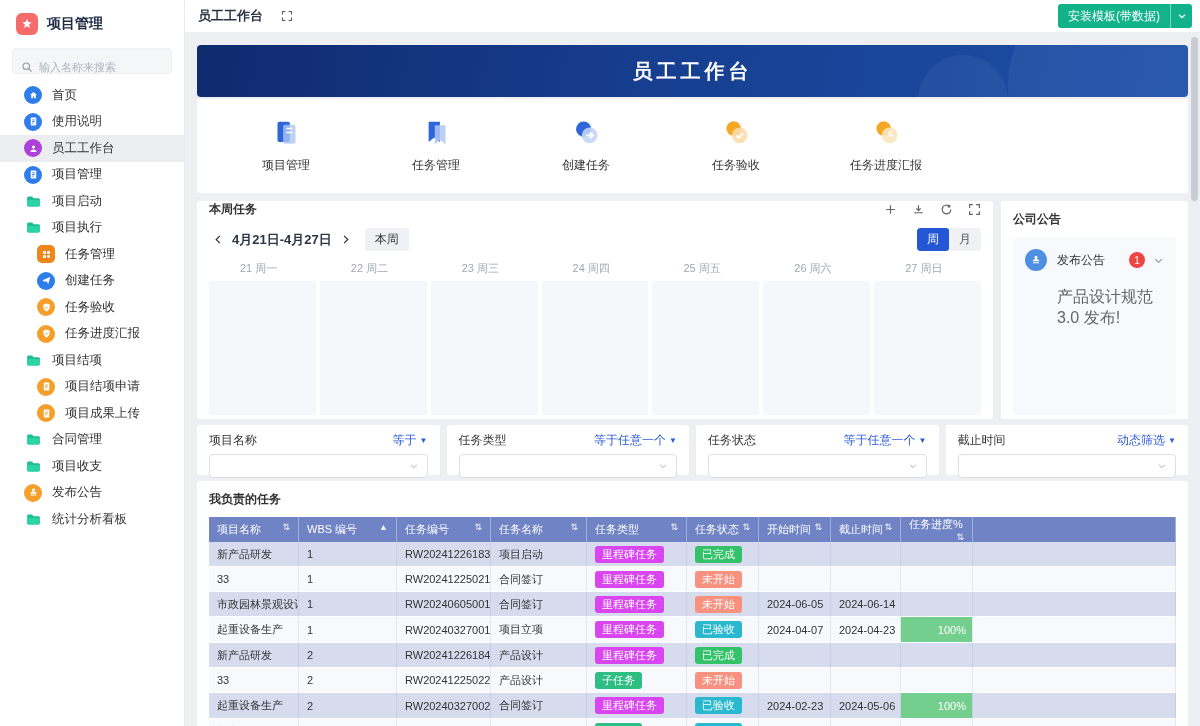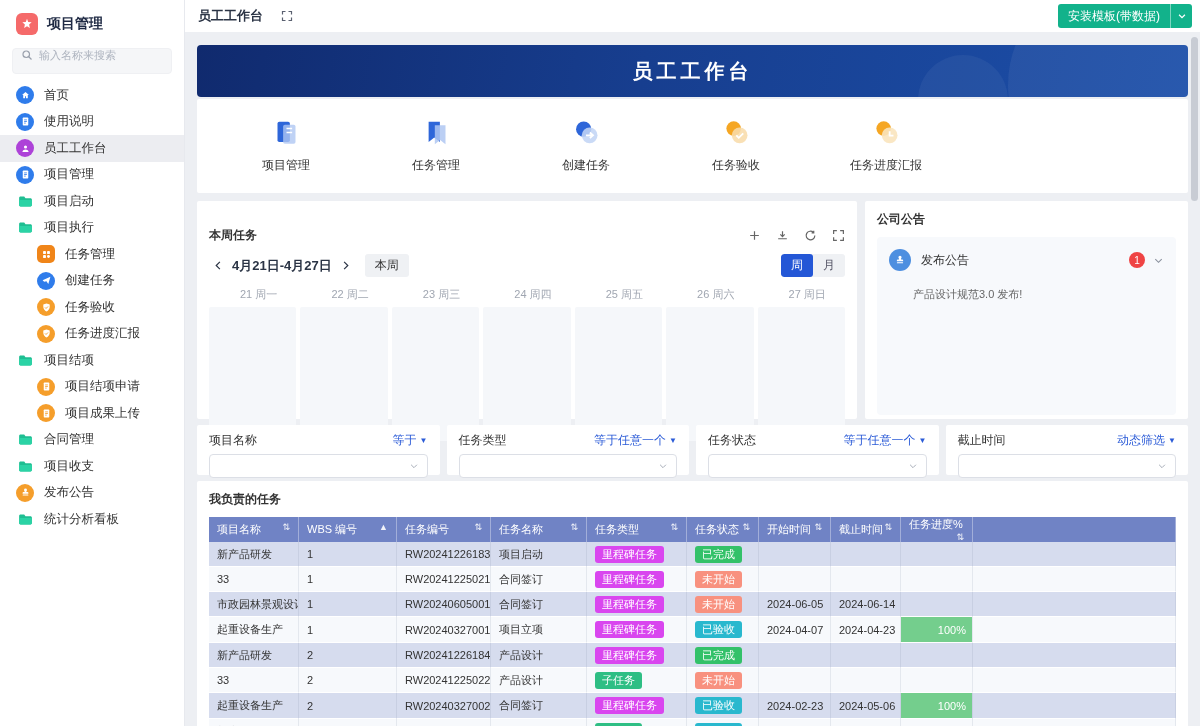--- a/index.html
+++ b/index.html
@@ -4,25 +4,25 @@
 <style>
   * { margin:0; padding:0; box-sizing:border-box; }
   html,body { width:1200px; height:726px; overflow:hidden; }
   body { position:relative; background:#EDEFF3; font-family:"Liberation Sans","DejaVu Sans",sans-serif; color:#333; font-size:12px; }
 
   
   .sidebar { position:absolute; left:0; top:0; bottom:0; width:185px; background:#fff; border-right:1px solid #E7E9EE; z-index:5; }
   .logo-row { display:flex; align-items:center; gap:9px; padding:13px 16px 11px; }
   .logo-ico { width:22px; height:22px; border-radius:6px; background:#F56A6A; display:flex; align-items:center; justify-content:center; flex:0 0 22px; }
   .logo-text { font-size:14px; font-weight:bold; color:#1F2A44; }
-  .search-wrap { margin:2px 12px 8px; height:26px; background:#F5F6F8; border:1px solid #EFF0F3; border-radius:4px; display:flex; align-items:flex-start; padding:0 8px; gap:6px; }
+  .search-wrap { margin:2px 12px 8px; height:26px; background:#F5F6F8; border:1px solid #EFF0F3; border-radius:4px; display:flex; align-items:flex-end; padding:0 8px; gap:6px; }
   .search-wrap input { border:none; outline:none; background:transparent; font-size:11px; color:#333; width:100%; font-family:inherit; }
   .search-wrap input::placeholder { color:#AEB4BF; }
   .menu { margin-top:4px; }
-  .s-item { display:flex; align-items:center; gap:10px; height:26.5px; padding-left:16px; cursor:pointer; }
+  .s-item { display:flex; align-items:center; gap:10px; height:26.5px; padding-left:24px; cursor:pointer; }
   .s-item.indent { padding-left:37px; }
   .s-item.active { background:#ECEDF1; }
   .s-icon { width:18px; height:18px; border-radius:50%; display:flex; align-items:center; justify-content:center; flex:0 0 18px; }
   .s-icon.sq { border-radius:5px; }
   .s-icon.bare { background:transparent !important; }
   .s-label { font-size:12.5px; color:#333; white-space:nowrap; }
 
   
   .topbar { position:absolute; left:185px; right:0; top:0; height:32px; background:#fff; display:flex; align-items:center; padding:0 8px 0 13px; z-index:4; }
   .tab-label { font-size:13px; font-weight:bold; color:#2B3445; }
@@ -39,21 +39,21 @@
   .banner:after { content:""; position:absolute; right:180px; top:10px; width:90px; height:90px; border-radius:50%; background:rgba(255,255,255,.05); }
   .banner-title { color:#fff; font-size:20px; font-weight:bold; letter-spacing:4px; }
 
   .quick-panel { background:#fff; border-radius:2px; height:94px; display:flex; align-items:center; padding-left:14px; margin-bottom:8px; }
   .qa { width:150px; display:flex; flex-direction:column; align-items:center; gap:10px; cursor:pointer; }
   .qa-icon { height:28px; display:flex; align-items:center; justify-content:center; }
   .qa-label { font-size:12px; color:#333; }
 
   .mid-row { display:flex; gap:8px; margin-bottom:6px; }
   .panel { background:#fff; border-radius:2px; }
-  .week-panel { width:660px; height:218px; padding:26px 12px; }
+  .week-panel { width:796px; height:218px; padding:0 12px; }
   .panel-head { display:flex; align-items:center; }
   .panel-title { font-size:12px; font-weight:bold; color:#333; }
   .wp-tools { margin-left:auto; display:flex; gap:15px; align-items:center; }
   .wp-tools span { display:flex; cursor:pointer; }
   .cal-nav { display:flex; align-items:center; margin-top:10px; }
   .nav-arrow { display:flex; cursor:pointer; padding:0 4px; }
   .cal-range { font-size:13px; font-weight:bold; color:#2B3445; margin:0 4px; }
   .pill { background:#EFF1F4; border-radius:3px; font-size:12px; color:#333; padding:3px 10px; margin-left:10px; cursor:pointer; }
   .wm-toggle { margin-left:auto; background:#EFF1F4; border-radius:3px; display:flex; font-size:12px; overflow:hidden; }
   .wm-toggle .seg { padding:3px 10px; cursor:pointer; color:#556; }
@@ -63,21 +63,21 @@
   .day-head { font-size:11px; color:#A0A6B1; padding:2px 2px 5px;margin-left:29px; }
   .day-body { height:134px; background:#F5F7FA; border-radius:2px; }
 
   .ann-panel { flex:1; height:218px; padding:10px 12px; }
   .ann-card { margin-top:9px; background:#F7F9FC; border-radius:4px; height:178px; padding:12px; }
   .ann-row { display:flex; align-items:center; gap:10px; }
   .ann-ico { width:22px; height:22px; border-radius:50%; background:#4D8FE0; display:flex; align-items:center; justify-content:center; flex:0 0 22px; }
   .ann-label { font-size:12px; color:#333; }
   .ann-right { margin-left:auto; display:flex; align-items:center; gap:8px; }
   .badge-red { width:16px; height:16px; border-radius:50%; background:#EF4444; color:#fff; font-size:10px; display:flex; align-items:center; justify-content:center; }
-  .ann-content { font-size:11px; color:#666; margin:16px 0 0 24px; }
+  .ann-content { font-size:16px; color:#666; margin:16px 0 0 32px; }
 
   .filter-row { display:flex; gap:7px; margin-bottom:6px; }
   .filter-card { flex:1; background:#fff; border-radius:2px; height:50px; padding:7px 12px 8px; }
   .f-top { display:flex; align-items:center; margin-bottom:5px; }
   .f-label { font-size:12px; color:#333; }
   .f-op { margin-left:auto; color:#2B5BD7; font-size:12px; display:flex; align-items:center; gap:3px; cursor:pointer; }
   .f-caret { font-size:8px; }
   .f-select { height:24px; border:1px solid #DCDFE6; border-radius:4px; background:#fff; display:flex; align-items:center; justify-content:flex-end; padding:0 8px; cursor:pointer; }
 
   .table-panel { height:260px; padding:10px 12px; }

